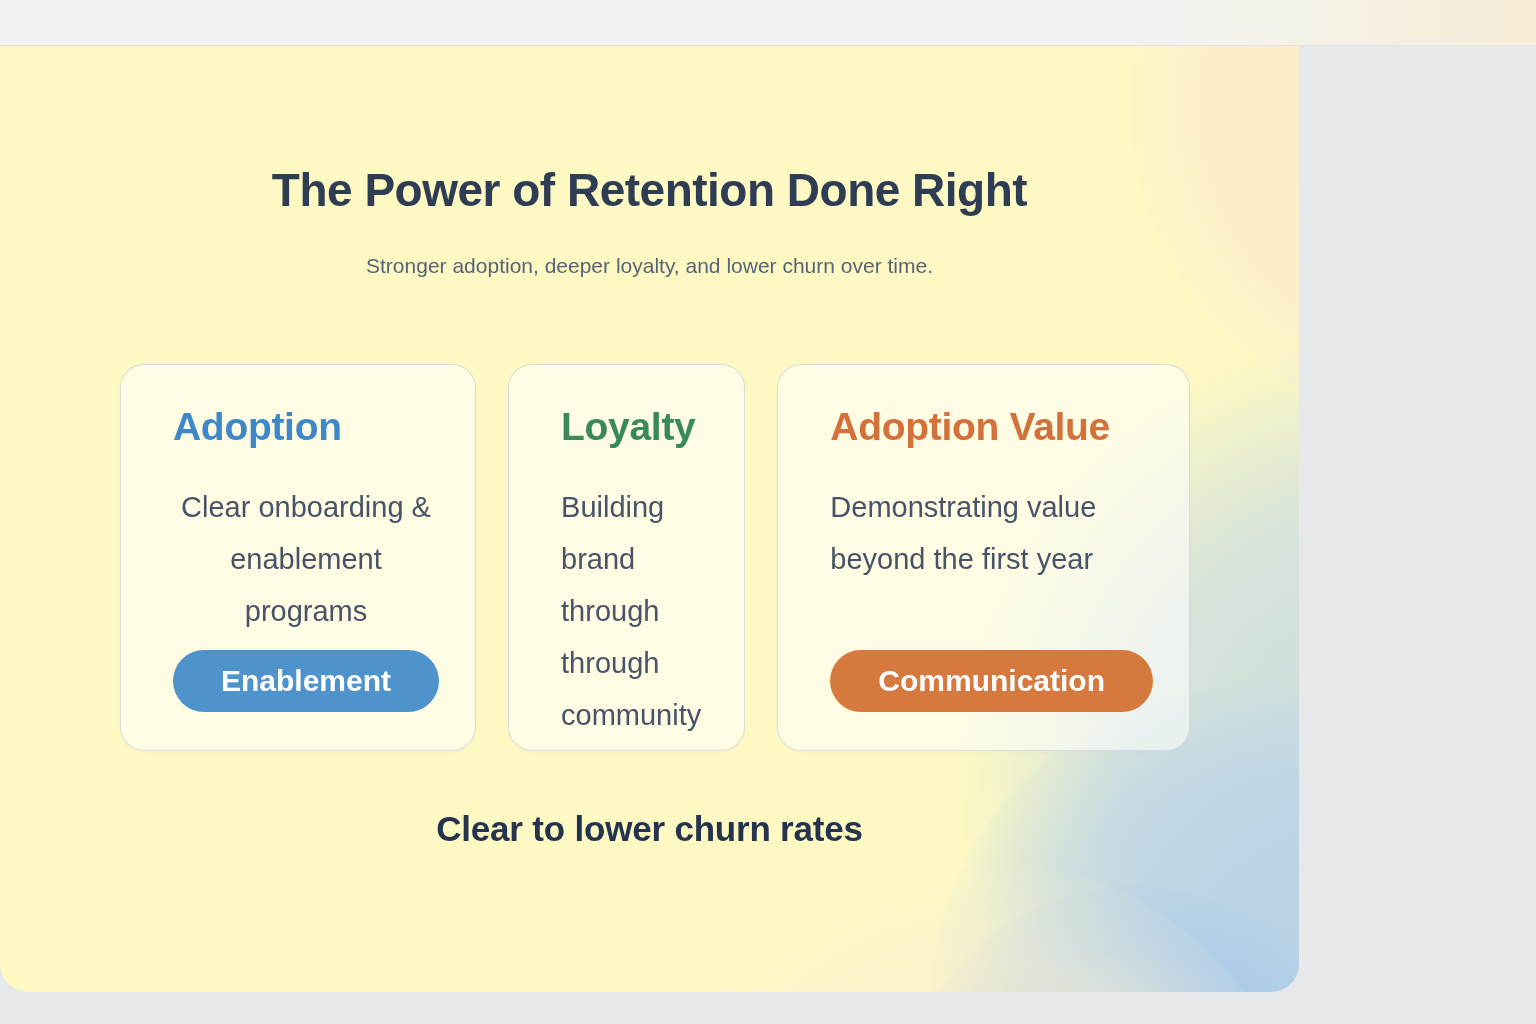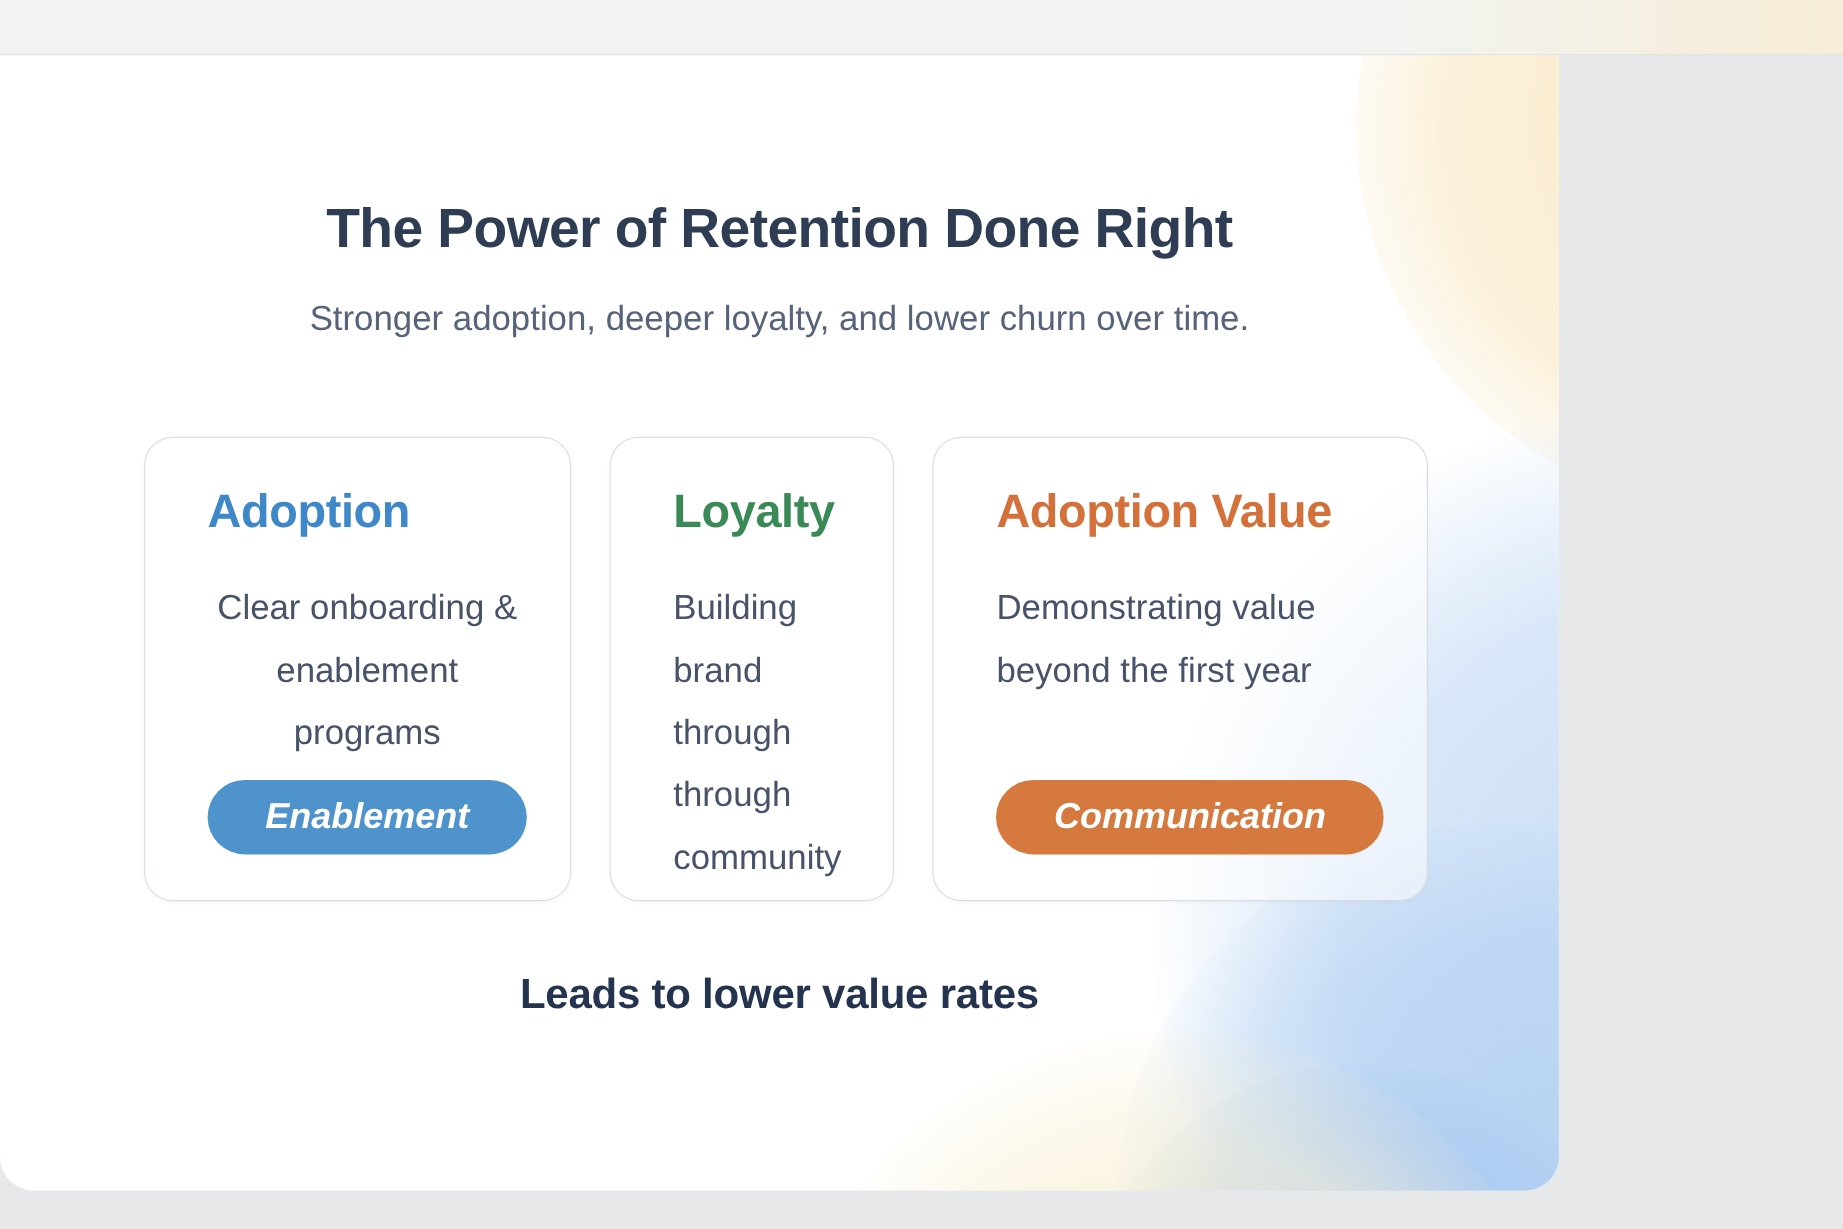--- a/index.html
+++ b/index.html
@@ -11,21 +11,21 @@
     position: relative;
   }
   .top-strip {
     position: absolute; left: 0; top: 0; width: 1536px; height: 46px;
     background: linear-gradient(90deg, #f2f3f0 0%, #f2f3f0 76%, #f5efdf 92%, #f7edd8 100%);
     border-bottom: 1px solid #e3e4e1;
     z-index: 3;
   }
   .slide-panel {
     position: absolute; left: 0; top: 46px; width: 1299px; height: 946px;
-    background: #ffffff;
+    background: #fef9c3;
     border-radius: 0 0 28px 28px;
     overflow: hidden;
     z-index: 1;
   }
   
   .deco { position: absolute; border-radius: 50%; pointer-events: none; }
   .deco-yellow-halo {
     left: 1130px; top: -260px; width: 640px; height: 640px;
     background: radial-gradient(circle, rgba(250,232,196,0.95) 0%, rgba(250,236,206,0.75) 55%, rgba(251,244,226,0.0) 78%);
   }
@@ -56,21 +56,21 @@
     text-align: center;
     font-size: 46px;
     line-height: 60px;
     font-weight: 700;
     letter-spacing: -0.5px;
     color: #2e3c54;
   }
   .slide-subtitle {
     margin-top: 26px;
     text-align: center;
-    font-size: 29px;
+    font-size: 21px;
     line-height: 40px;
     font-weight: 400;
     color: #56637a;
   }
   .cards-row {
     display: flex;
     gap: 32px;
     margin: 78px 109px 0 120px;
   }
   .card {
@@ -100,21 +100,20 @@
     align-self: center;
     border: none;
     border-radius: 32px;
     padding: 14px 48px;
     font-family: "Liberation Sans", sans-serif;
     font-size: 30px;
     font-weight: 700;
     color: #ffffff;
     white-space: nowrap;
     cursor: pointer;
-    font-style: italic;
   }
   .slide-footer {
     margin-top: 58px;
     text-align: center;
     font-size: 35px;
     font-weight: 700;
     letter-spacing: -0.2px;
     color: #24334e;
   }
 </style>
@@ -152,16 +151,16 @@
       </div>
 
       <div class="card">
         <div class="card-heading" style="color: rgb(212, 113, 58);">Adoption Value</div>
         <div class="card-body" style="color: rgb(72, 83, 106);">Demonstrating value beyond the first year</div>
         <button class="card-tag" style="background-color: rgb(214, 121, 62);">Communication</button>
       </div>
 
     </div>
 
-    <div class="slide-footer" style="color: rgb(36, 51, 78);">Leads to lower value rates</div>
+    <div class="slide-footer" style="color: rgb(36, 51, 78);">Clear to lower churn rates</div>
 
   </div>
 </div>
 
 </body></html>

